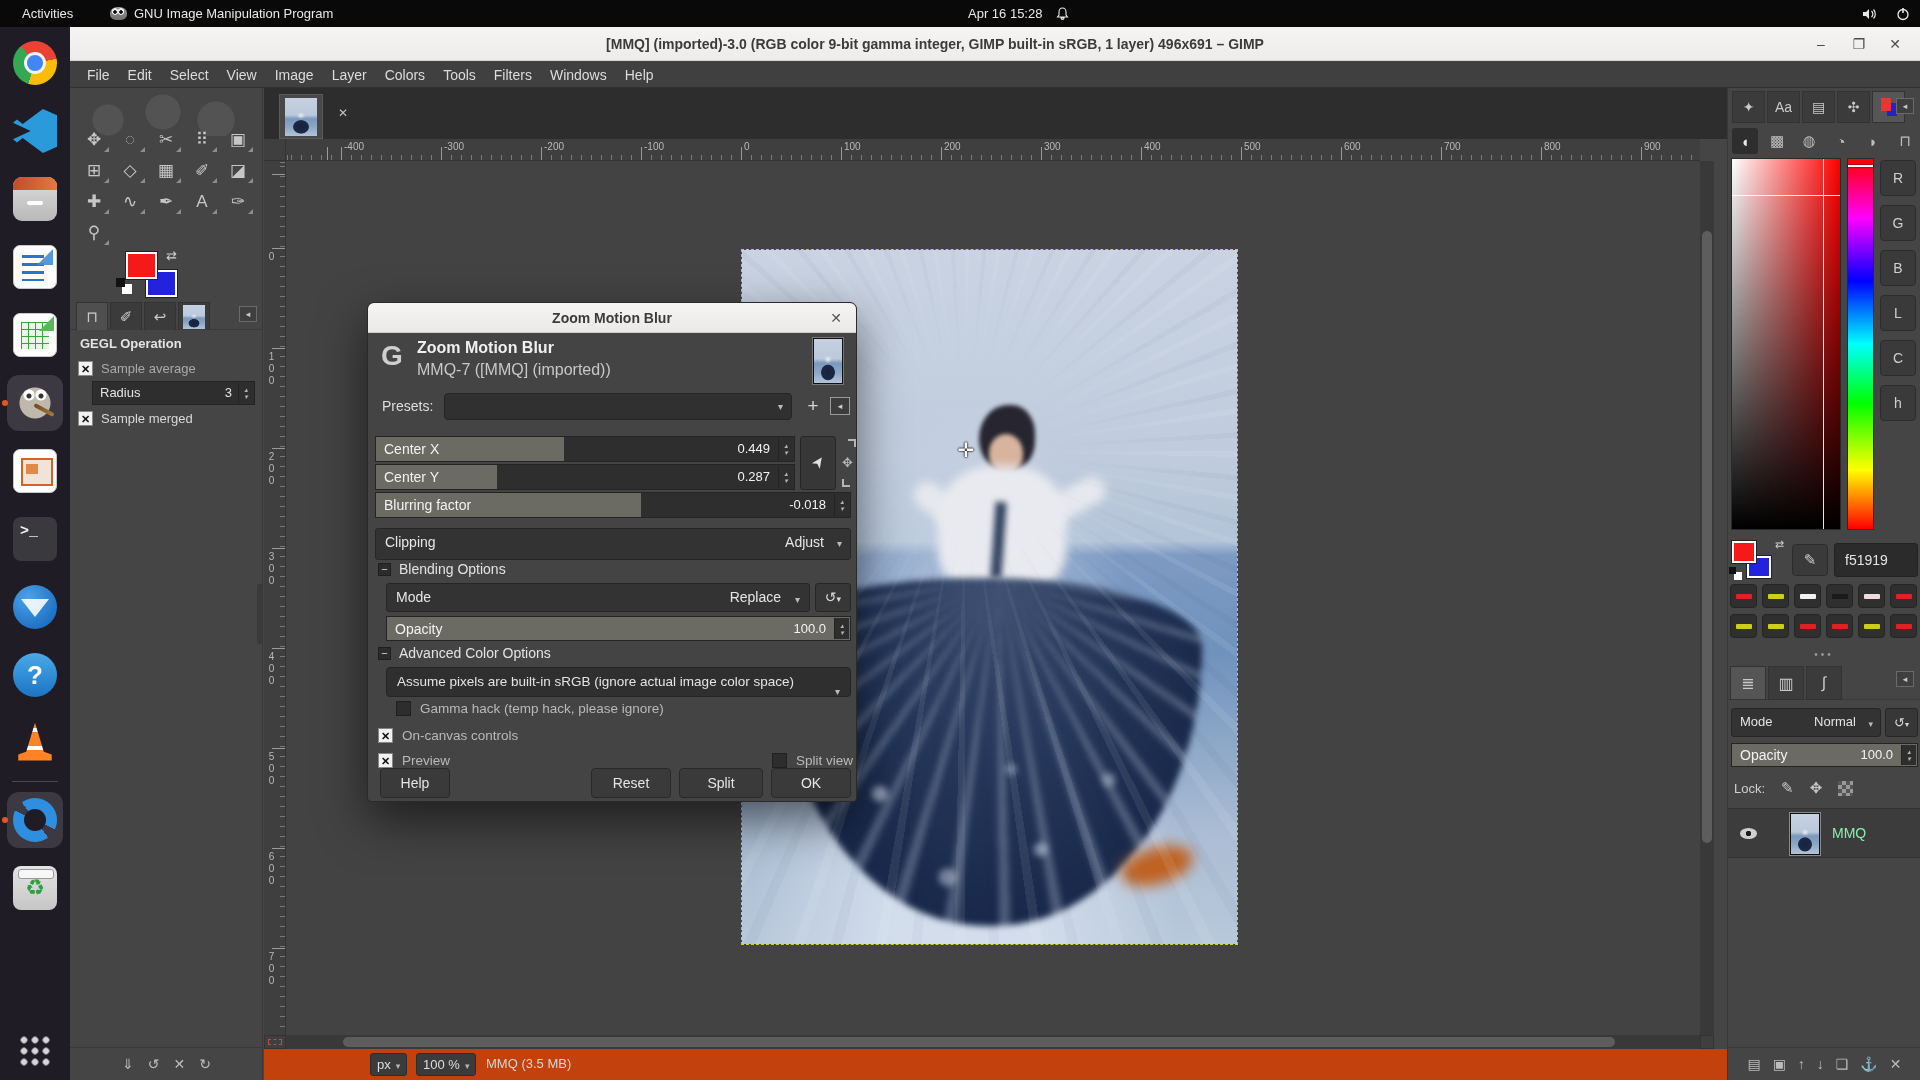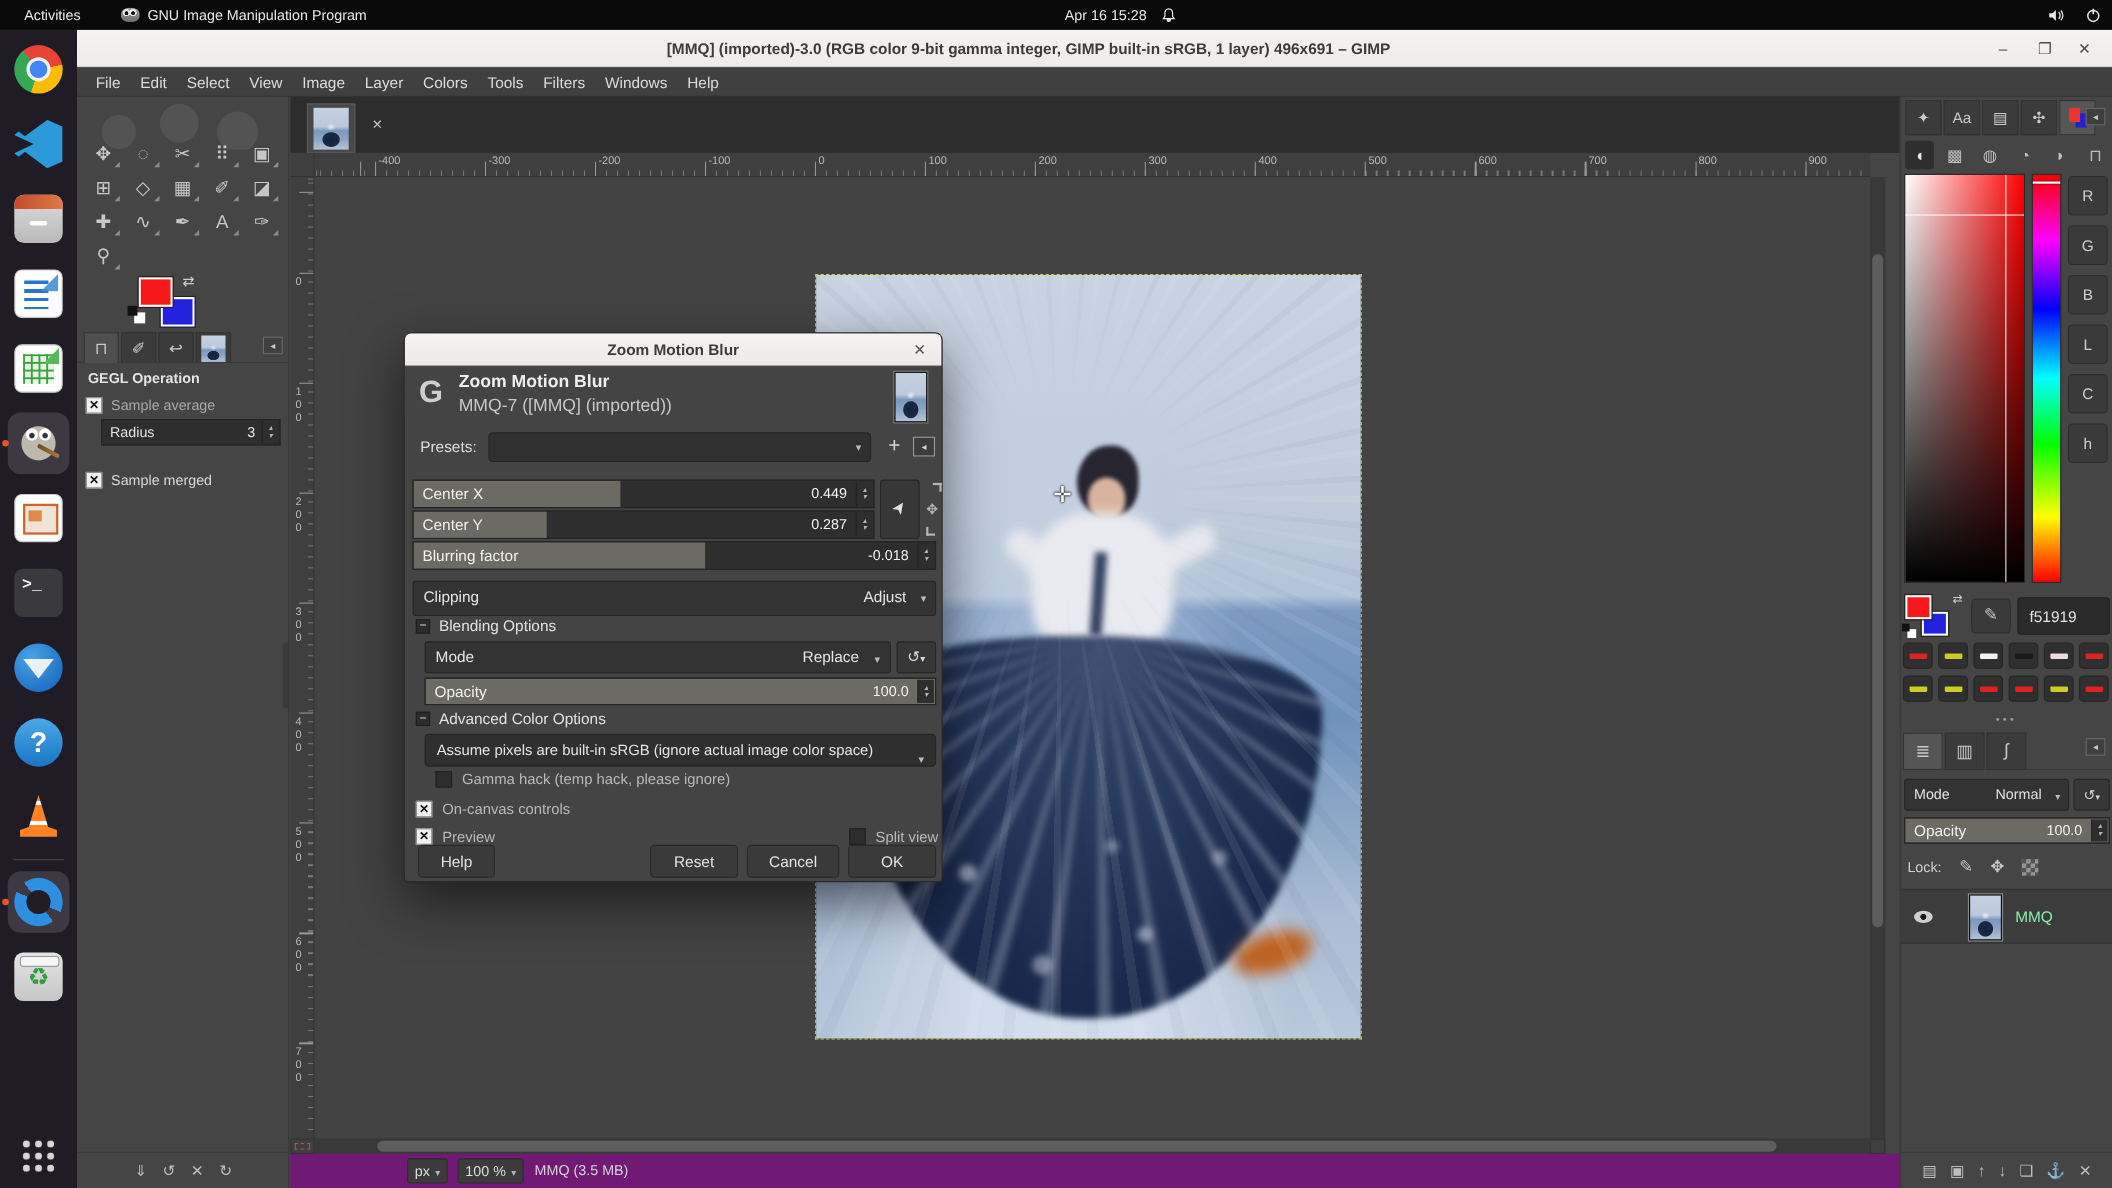--- a/index.html
+++ b/index.html
@@ -123,21 +123,21 @@
      background-size:13px 100%,5px 100%;background-repeat:repeat-y;background-position:right 87px,right 5px;}
   .vlab{position:absolute;left:2px;writing-mode:vertical-rl;text-orientation:upright;letter-spacing:1px;}
   #viewport{position:absolute;left:216px;top:134px;width:1414px;height:874px;background:#434343;overflow:hidden;}
   #vscroll{position:absolute;left:1630px;top:134px;width:14px;height:874px;background:#393939;}
   #vscroll .thumb{position:absolute;left:2px;top:8%;width:10px;height:70%;background:#5d5d5d;border-radius:5px;}
   #hscroll{position:absolute;left:216px;top:1008px;width:1414px;height:14px;background:#393939;}
   #hscroll .thumb{position:absolute;top:2px;left:4%;width:90%;height:10px;background:#5d5d5d;border-radius:5px;}
   #qmask{position:absolute;left:194px;top:1008px;width:22px;height:14px;background:#3f3f3f;border:1px solid #333;}
   #qmask::after{content:"";position:absolute;inset:3px;border:1px dashed #b05050;}
   #navbox{position:absolute;left:1630px;top:1008px;width:14px;height:14px;background:#3f3f3f;border:1px solid #333;}
-  #statusbar{position:absolute;left:194px;top:1022px;width:1463px;height:31px;background:#701a75;color:#d6d6d6;font-size:13px;}
+  #statusbar{position:absolute;left:194px;top:1022px;width:1463px;height:31px;background:#c2410c;color:#d6d6d6;font-size:13px;}
   .sb-sel{position:absolute;top:4px;height:23px;background:#3b3b3b;border:1px solid #2d2d2d;border-radius:3px;color:#dedede;padding:0 6px;line-height:21px;font-size:13px;}
   .sb-sel .ch{font-size:9px;margin-left:5px;color:#b5b5b5;}
   #sb-unit{left:106px;} #sb-zoom{left:152px;} 
   #sb-status{position:absolute;left:222px;top:7px;}
 
   
   #artwrap{position:absolute;left:455px;top:88px;width:497px;height:696px;border:1px dashed #cfcf30;}
   #art{position:relative;width:495px;height:694px;overflow:hidden;background:
      radial-gradient(ellipse at 45% 96%,rgba(214,224,238,.9) 0 18%,transparent 55%),
      linear-gradient(180deg,#c9d3e2 0%,#c0ccdd 30%,#b3c3d8 42%,#7d9ac2 44%,#6f92bd 58%,#8fa9c8 72%,#abbdd4 84%,#b9c8db 100%);}
@@ -403,21 +403,21 @@
           </span>
         <span class="panel-menu-btn">◂</span>
       </div>
 
       <div id="geglpanel">
         <div id="gegl-title">GEGL Operation</div>
         <div class="optrow">
           <span class="cb on"></span>
           <span>Sample average</span>
         </div>
-        <div class="spinbox" style="margin:2px 8px 20px 22px;">
+        <div class="spinbox" style="margin:2px 8px 2px 22px;">
           <span class="lbl">Radius</span>
           <span class="val">3</span>
           <span class="spin">
               <i>▴</i>
               <i>▾</i>
             </span>
         </div>
         <div class="optrow" style="color:#d8d8d8">
           <span class="cb on"></span>
           <span>Sample merged</span>
@@ -748,18 +748,18 @@
         <span class="cb on"></span>
         <span>Preview</span>
       </div>
       <div class="cbrow" style="left:404px;top:450px">
         <span class="cb"></span>
         <span>Split view</span>
       </div>
 
       <div class="dlg-btn" style="left:12px;width:70px">Help</div>
       <div class="dlg-btn" style="left:223px;width:80px">Reset</div>
-      <div class="dlg-btn" style="left:311px;width:84px">Cancel</div>
+      <div class="dlg-btn" style="left:311px;width:84px">Split</div>
       <div class="dlg-btn" style="left:403px;width:80px">OK</div>
     </div>
 
   </div>
 </div>
 
 </body></html>

